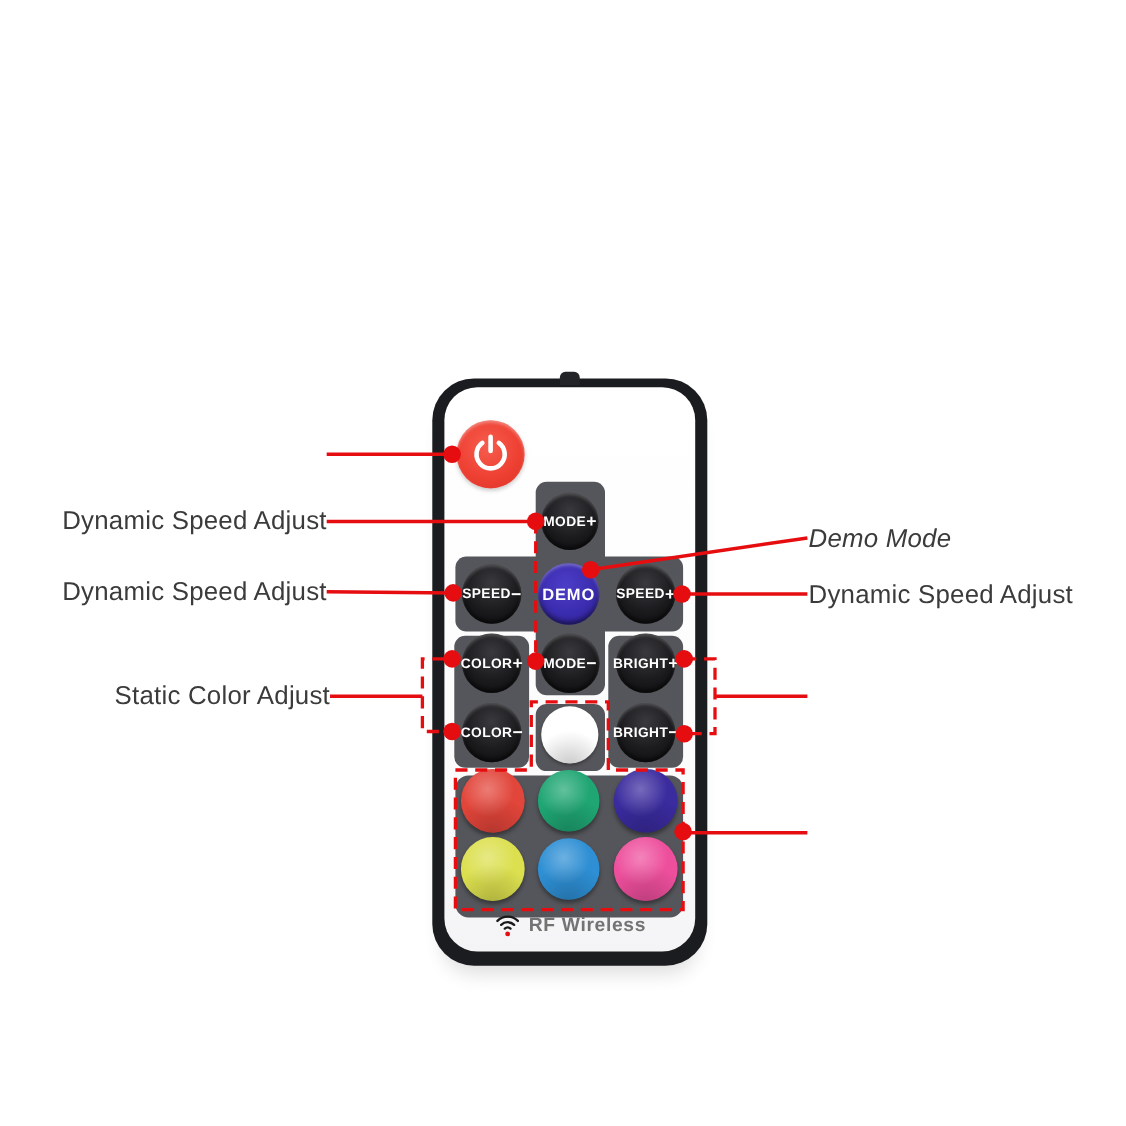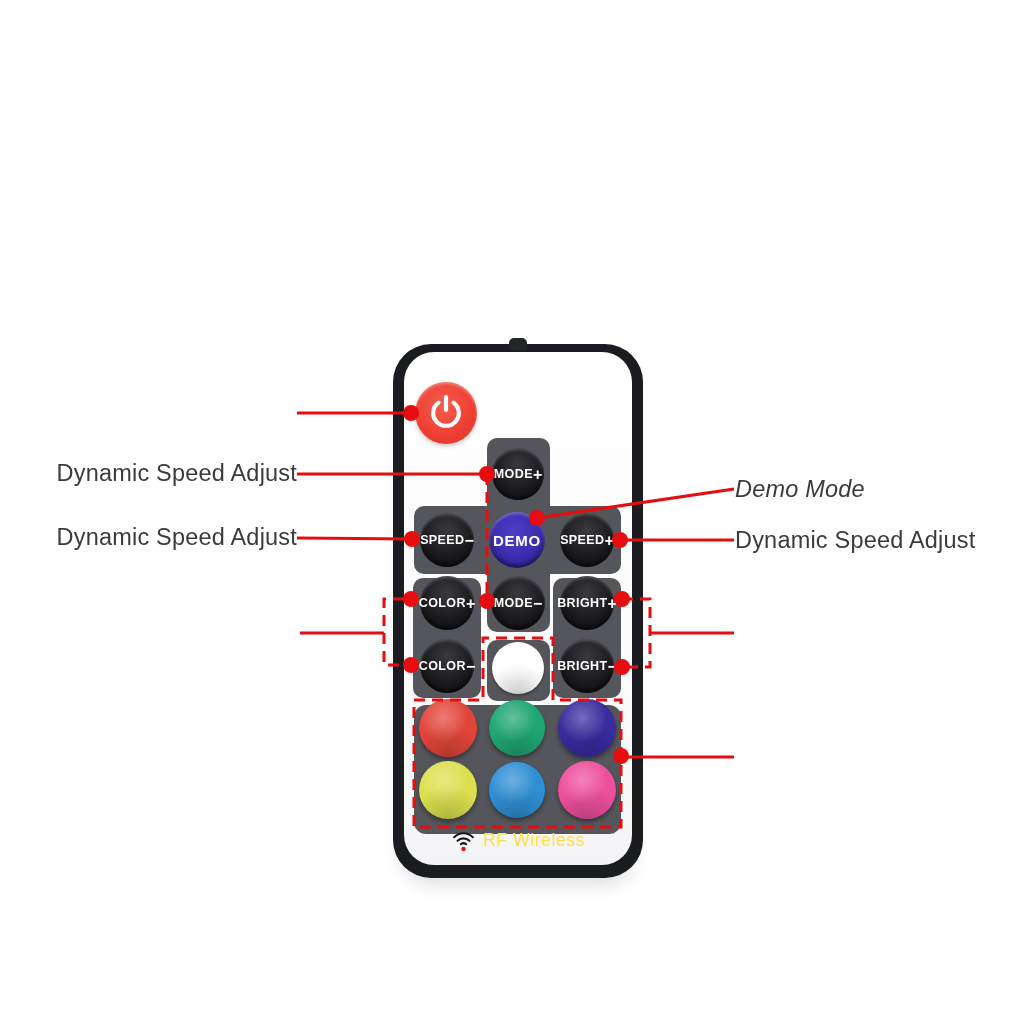--- a/index.html
+++ b/index.html
@@ -58,31 +58,32 @@
                radial-gradient(circle at 50% 108%,rgba(0,0,0,0.22) 0%,rgba(0,0,0,0) 55%);
   }
   .key.power{
     background:radial-gradient(circle at 45% 38%,#f65d4d 0%,#ee4134 55%,#d93124 100%);
     box-shadow:0 2px 4px rgba(0,0,0,0.22), inset 0 2px 3px rgba(255,255,255,0.35);
   }
   .footer{
     position:absolute;left:0;right:0;top:480px;height:32px;
     display:flex;align-items:center;justify-content:center;gap:7px;
   }
-  .brand{font-size:17.5px;font-weight:400;color:#fde047;letter-spacing:0.6px;white-space:nowrap;}
+  .brand{font-size:17.5px;font-weight:700;color:#737373;letter-spacing:0.6px;white-space:nowrap;}
   .overlay{position:absolute;left:0;top:0;pointer-events:none;}
 </style>
 </head>
 <body>
 
 <div class="stage">
 
 
   <div class="lbl l" style="right:727px;top:460px;">Dynamic Speed Adjust</div>
   <div class="lbl l" style="right:727px;top:524px;">Dynamic Speed Adjust</div>
+  <div class="lbl l" style="right:724px;top:619px;">Static Color Adjust</div>
 
   <div class="lbl" style="left:735px;top:476px;font-style:italic;">Demo Mode</div>
   <div class="lbl" style="left:735px;top:527px;">Dynamic Speed Adjust</div>
 
   <div class="remote">
     <div class="nub"></div>
     <div class="face"></div>
 
     <div class="panel" style="left:94px;top:94px;width:63px;height:194px;"></div>
     <div class="panel" style="left:21px;top:162px;width:207px;height:68px;"></div>

